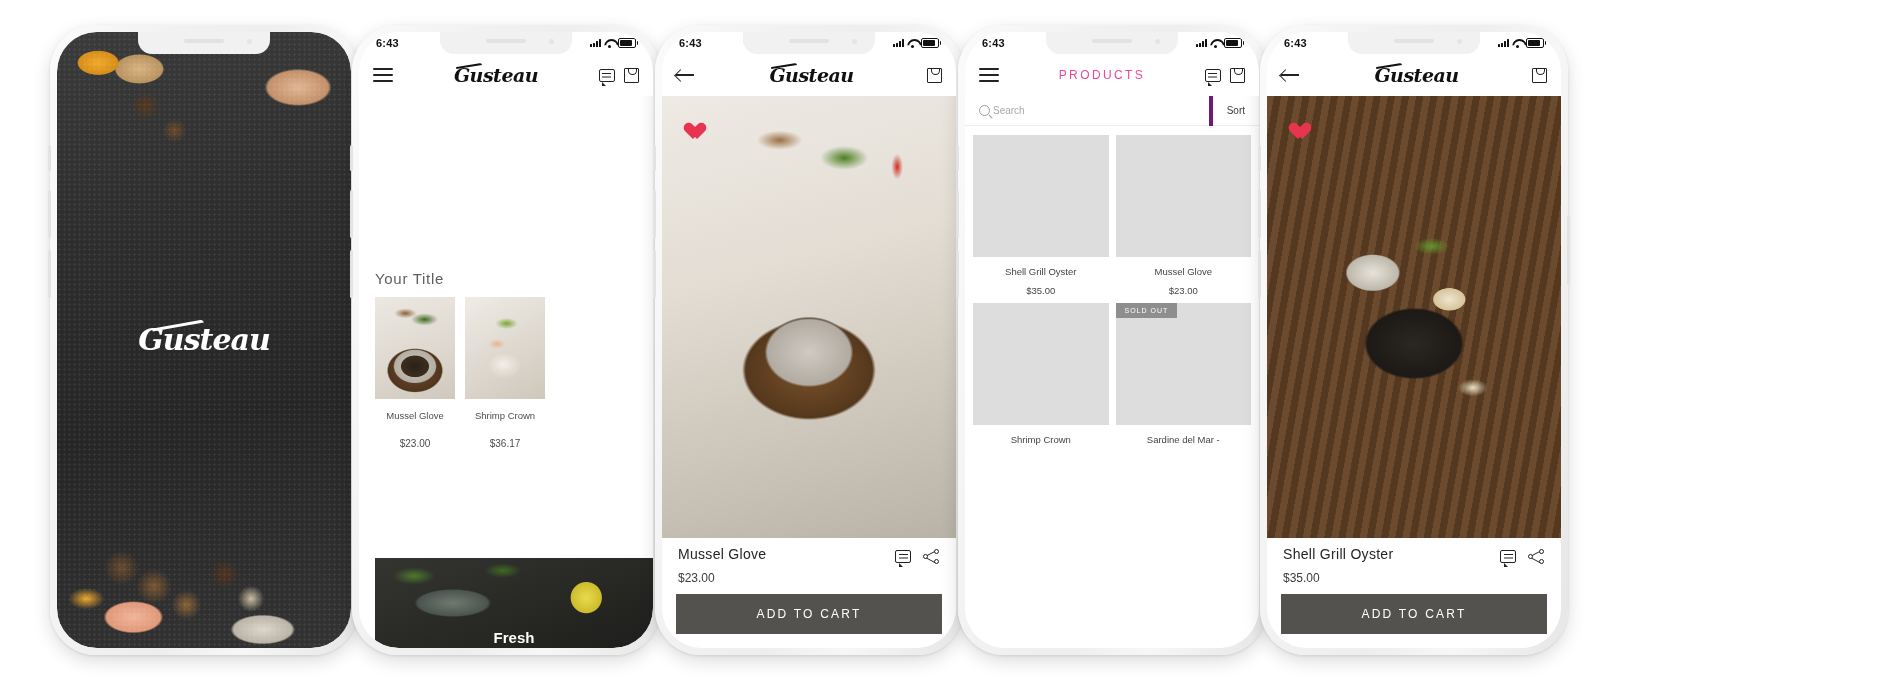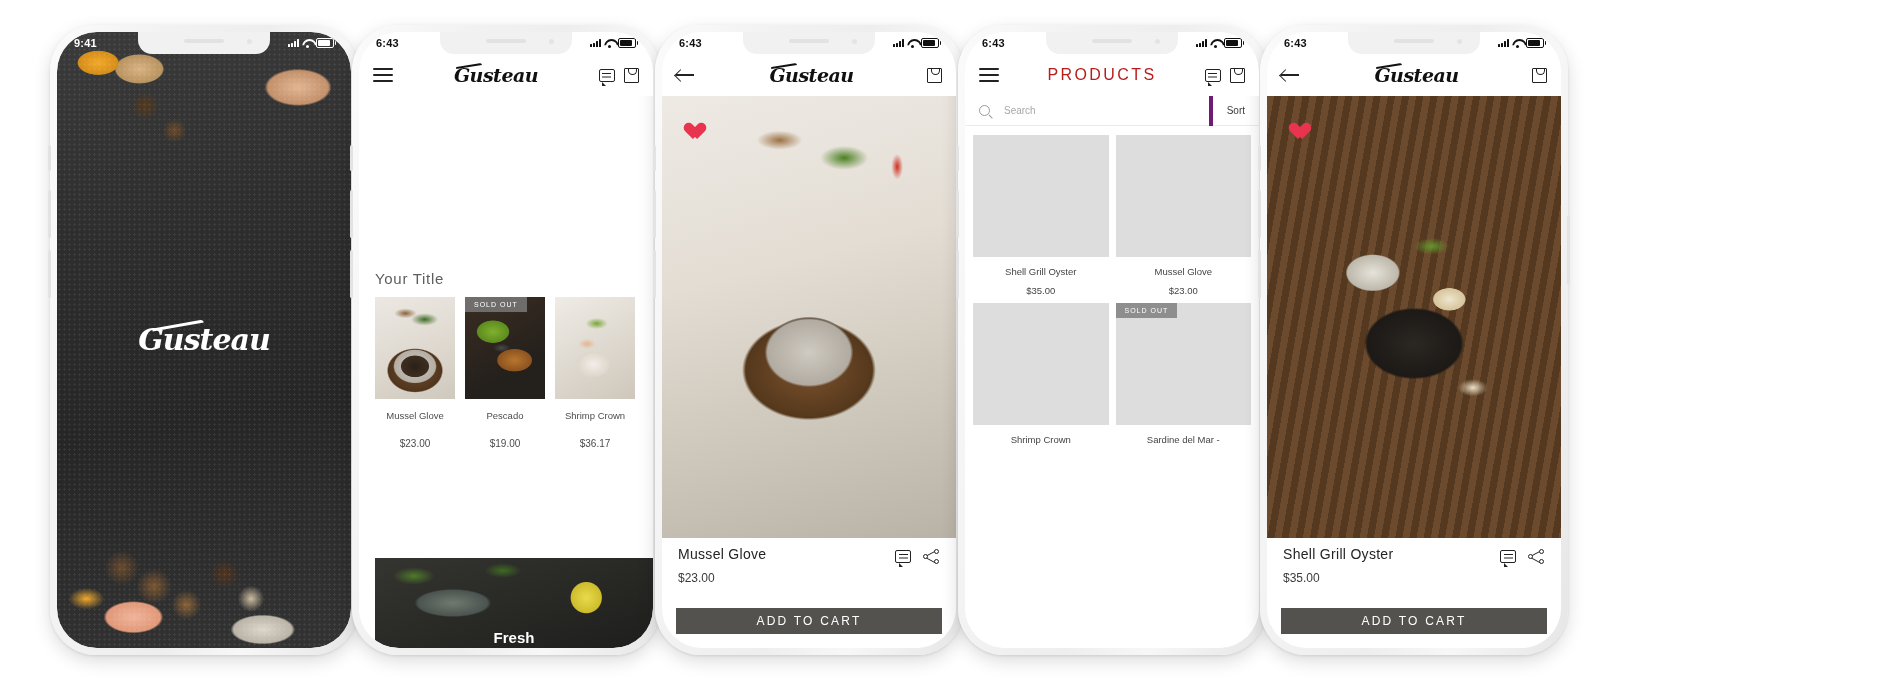--- a/index.html
+++ b/index.html
@@ -60,21 +60,21 @@
   .ic-chat i{position:absolute;left:2.5px;top:3px;right:2.5px;height:1.2px;background:#222;box-shadow:0 3.5px 0 #222;}
   .ic-bag{width:15px;height:15px;border:1.4px solid #222;border-radius:1px;position:relative;box-sizing:border-box;}
   .ic-bag::after{content:"";position:absolute;left:3.2px;top:-1px;width:7px;height:6px;
      border:1.4px solid #222;border-top:0;border-radius:0 0 5px 5px;}
   .ic-share{width:17px;height:15px;position:relative;}
   .ic-share .dot{position:absolute;width:5px;height:5px;border:1.4px solid #222;border-radius:50%;box-sizing:border-box;background:#fff;}
   .ic-share .d1{left:11px;top:0;} .ic-share .d2{left:0;top:5px;} .ic-share .d3{left:11px;top:10px;}
   .ic-share .ln{position:absolute;height:1.2px;background:#222;width:10px;left:3px;}
   .ic-share .l1{top:4px;transform:rotate(-28deg);} .ic-share .l2{top:11px;transform:rotate(28deg);}
 
-  .pagetitle{font-size:16px;letter-spacing:2.4px;color:#b91c1c;font-weight:normal;}
+  .pagetitle{font-size:12px;letter-spacing:2.4px;color:#ec4899;font-weight:normal;}
 
   
   .hero{position:absolute;left:0;right:0;top:64px;height:160px;overflow:hidden;}
   .hero-img{position:absolute;inset:0;
     background:
       radial-gradient(ellipse 40px 26px at 64% 10%, #e8d9bd 0%, #d9c49c 55%, rgba(0,0,0,0) 60%),
       radial-gradient(ellipse 34px 22px at 83% 16%, #e9dcc2 0%, #d7c197 55%, rgba(0,0,0,0) 60%),
       radial-gradient(ellipse 30px 20px at 74% 3%, #e5d5b6 0%, #cfb98f 55%, rgba(0,0,0,0) 60%),
       radial-gradient(ellipse 46px 30px at 95% 24%, #efe6d3 0%, rgba(0,0,0,0) 62%),
       radial-gradient(circle at 52% 14%, rgba(255,255,255,.40) 0%, rgba(255,255,255,0) 26%),
@@ -144,27 +144,27 @@
   .heart{position:absolute;left:18px;top:84px;z-index:6;width:20px;height:18px;cursor:pointer;}
   .heart::before,.heart::after{content:"";position:absolute;top:0;width:10px;height:16px;
      background:#e8344e;border-radius:10px 10px 0 0;}
   .heart::before{left:10px;transform:rotate(45deg);transform-origin:0 100%;}
   .heart::after{left:10px;transform:rotate(-45deg);transform-origin:100% 100%;}
   .detail-bar{position:absolute;left:0;right:0;bottom:62px;height:48px;background:#fff;
      display:flex;align-items:flex-start;justify-content:space-between;padding:8px 16px 0;box-sizing:border-box;}
   .d-name{font-size:14px;color:#242424;letter-spacing:.3px;}
   .d-price{font-size:12px;color:#3b3b3b;margin-top:9px;}
   .d-icons{display:flex;gap:12px;align-items:center;margin-top:3px;}
-  .cart-btn{position:absolute;left:14px;right:14px;bottom:14px;height:26px;background:#53524f;color:#fff;
+  .cart-btn{position:absolute;left:14px;right:14px;bottom:14px;height:40px;background:#53524f;color:#fff;
      display:flex;align-items:center;justify-content:center;font-size:12px;letter-spacing:2.2px;cursor:pointer;}
 
   
   .searchrow{position:absolute;left:0;right:0;top:64px;height:30px;display:flex;align-items:center;
      justify-content:space-between;padding:0 10px 0 14px;box-sizing:border-box;border-bottom:1px solid #ececec;background:#fff;}
-  .searchbox{display:flex;align-items:center;gap:14px;flex:1;}
+  .searchbox{display:flex;align-items:center;gap:3px;flex:1;}
   .mag{width:11px;height:11px;border:1.4px solid #9b9b9b;border-radius:50%;position:relative;box-sizing:border-box;}
   .mag::after{content:"";position:absolute;right:-4px;bottom:-2.5px;width:5px;height:1.4px;background:#9b9b9b;transform:rotate(45deg);}
   .searchph{font-size:10px;color:#a8a8a8;}
   .sortbtn{font-size:10px;color:#3c3c3c;border-left:4px solid #701a75;padding-left:14px;height:30px;
      display:flex;align-items:center;padding-right:4px;cursor:pointer;}
   .grid{position:absolute;left:0;right:0;top:95px;bottom:0;padding:8px 8px 0;box-sizing:border-box;
      display:grid;grid-template-columns:1fr 1fr;gap:7px;align-content:start;}
   .gcell{position:relative;}
   .gthumb{width:100%;height:122px;position:relative;overflow:hidden;background:#ddd;}
   .gname{font-size:9.5px;color:#444;text-align:center;margin-top:9px;white-space:nowrap;overflow:hidden;text-overflow:ellipsis;}
@@ -206,35 +206,20 @@
             radial-gradient(circle at 33% 90%, #7b5630 0%, rgba(0,0,0,0) 3%),
             radial-gradient(circle at 44% 93%, #8a6237 0%, rgba(0,0,0,0) 2.5%),
             radial-gradient(circle at 57% 88%, #52331c 0%, rgba(0,0,0,0) 2.5%),
             radial-gradient(circle at 66% 92%, #ccbda0 0%, rgba(0,0,0,0) 2.2%),
             radial-gradient(circle at 30% 12%, #55381c 0%, rgba(0,0,0,0) 2.4%),
             radial-gradient(circle at 40% 16%, #6d4a28 0%, rgba(0,0,0,0) 2.2%),
             linear-gradient(170deg,#3b3b3b 0%,#2e2e2e 30%,#262626 62%,#333 100%);"></div>
         <div style="position:absolute;inset:0;opacity:.55;
           background-image:radial-gradient(rgba(255,255,255,.12) 1px, rgba(0,0,0,0) 1.2px);background-size:5px 5px;"></div>
 
-        <div class="statusbar light">
-          <span class="sb-time">9:41</span>
-          <span class="sb-right">
-            <span class="sig">
-                <i></i>
-                <i></i>
-                <i></i>
-                <i></i>
-              </span>
-            <span class="wifi"></span>
-            <span class="batt">
-                <i></i>
-              </span>
-          </span>
-        </div>
         <div class="notch">
             <span class="spk"></span>
             <span class="cam"></span>
           </div>
 
         <div style="position:absolute;left:0;right:0;top:47%;text-align:center;color:#fff;
              font-family:'DejaVu Serif',serif;font-style:italic;font-weight:bold;font-size:30px;letter-spacing:-1px;">Gusteau</div>
         <div style="position:absolute;left:50%;margin-left:-52px;top:47%;margin-top:2px;width:52px;height:3px;
              background:#fff;border-radius:3px 12px 0 0;transform:rotate(-10deg);"></div>
       </div>
@@ -289,27 +274,20 @@
         <div class="section" style="top:224px;bottom:0;">
           <div class="sect-title">Your Title</div>
           <div class="prow">
 
             <div class="pcard">
               <div class="pthumb f-mussel"></div>
               <div class="pname">Mussel Glove</div>
               <div class="pprice">$23.00</div>
             </div>
 
-            <div class="pcard">
-              <div class="pthumb f-pescado">
-                <div class="soldout">SOLD OUT</div>
-              </div>
-              <div class="pname">Pescado</div>
-              <div class="pprice">$19.00</div>
-            </div>
 
             <div class="pcard">
               <div class="pthumb f-shrimp"></div>
               <div class="pname">Shrimp Crown</div>
               <div class="pprice">$36.17</div>
             </div>
 
           </div>
         </div>
 

